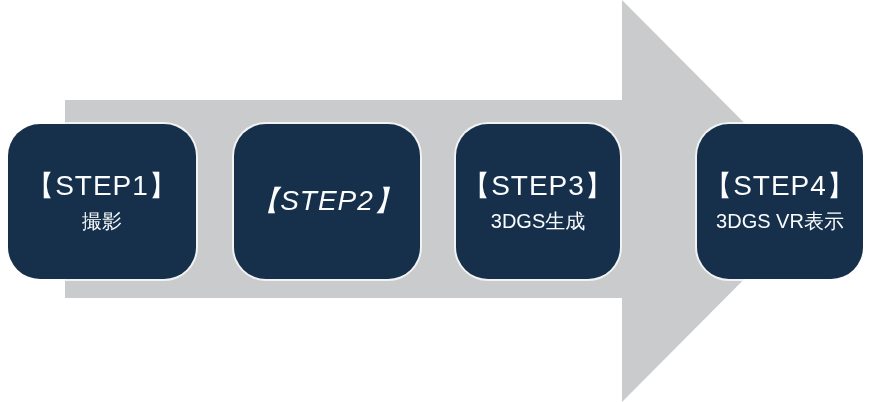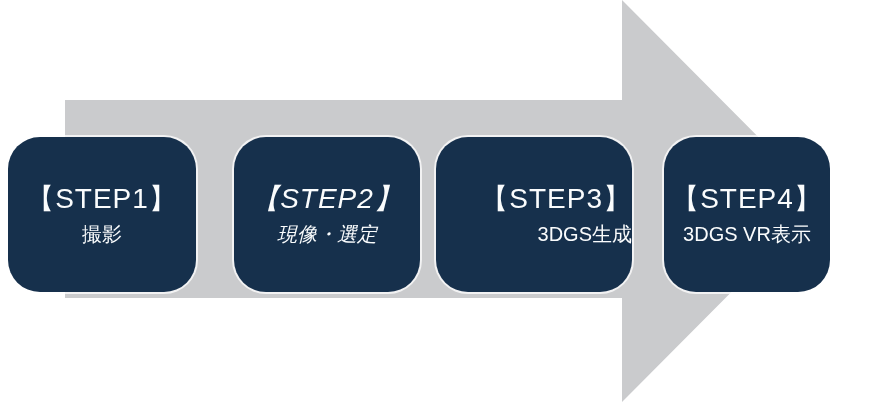--- a/index.html
+++ b/index.html
@@ -34,26 +34,25 @@
     background: var(--box);
     border-radius: 32px;
     box-shadow: 0 0 0 2px rgba(255,255,255,0.75);
     display: flex;
     flex-direction: column;
     align-items: center;
     justify-content: center;
     gap: 7px;
     color: var(--text);
     text-align: center;
-    margin-top: 13px;
   }
   .step-box.b1 { left: 8px;   width: 188px; }
   .step-box.b2 { left: 234px; width: 186px; font-style: italic; }
-  .step-box.b3 { left: 436px; width: 196px; align-items: flex-end; }
-  .step-box.b4 { left: 664px; width: 166px; }
+  .step-box.b3 { left: 456px; width: 164px; }
+  .step-box.b4 { left: 697px; width: 166px; }
   .step-title {
     font-size: 28px;
     line-height: 1.15;
     letter-spacing: 1px;
     white-space: nowrap;
   }
   .step-subtitle {
     font-size: 20px;
     line-height: 1.15;
     white-space: nowrap;
@@ -68,21 +67,20 @@
     <polygon class="arrow-shape" points="65,100 622,100 622,0 822,201 622,402 622,298 65,298"></polygon>
   </svg>
 
   <div class="step-box b1">
     <div class="step-title">【STEP1】</div>
     <div class="step-subtitle">撮影</div>
   </div>
 
   <div class="step-box b2">
     <div class="step-title">【STEP2】</div>
-    <div class="step-subtitle">現像・選定</div>
   </div>
 
   <div class="step-box b3">
     <div class="step-title">【STEP3】</div>
     <div class="step-subtitle">3DGS生成</div>
   </div>
 
   <div class="step-box b4">
     <div class="step-title">【STEP4】</div>
     <div class="step-subtitle">3DGS VR表示</div>

